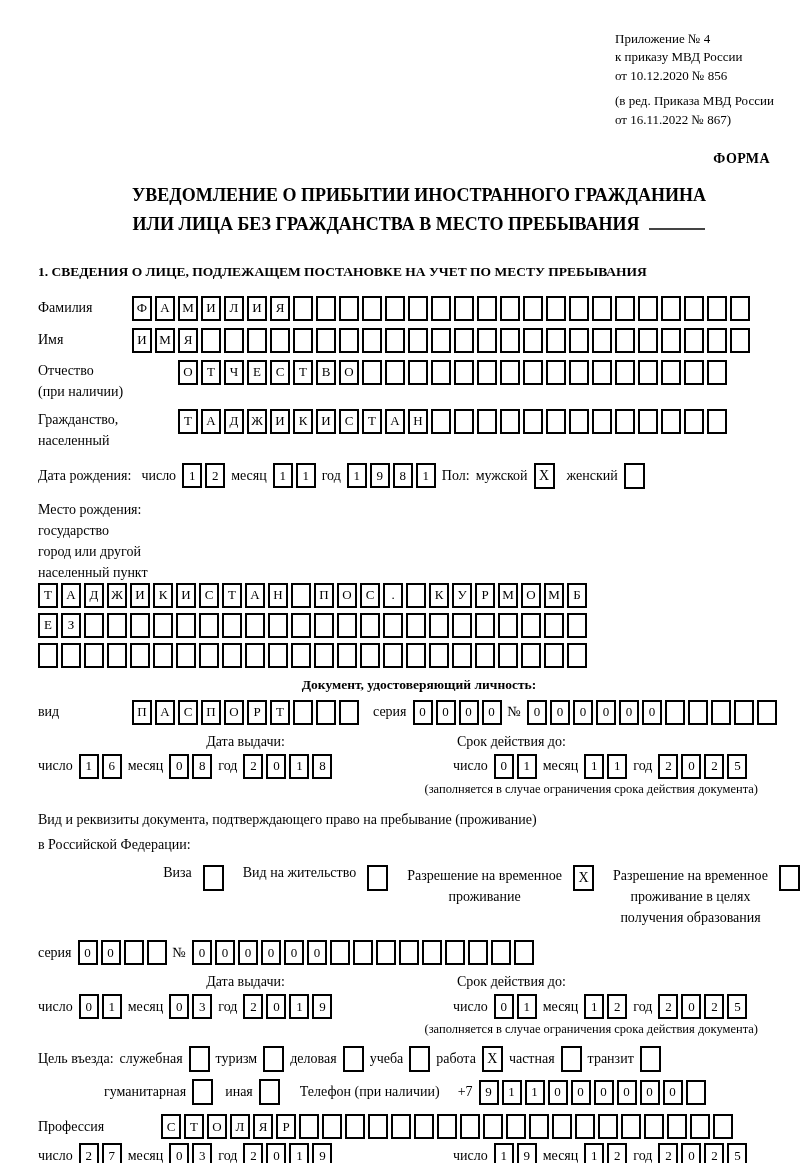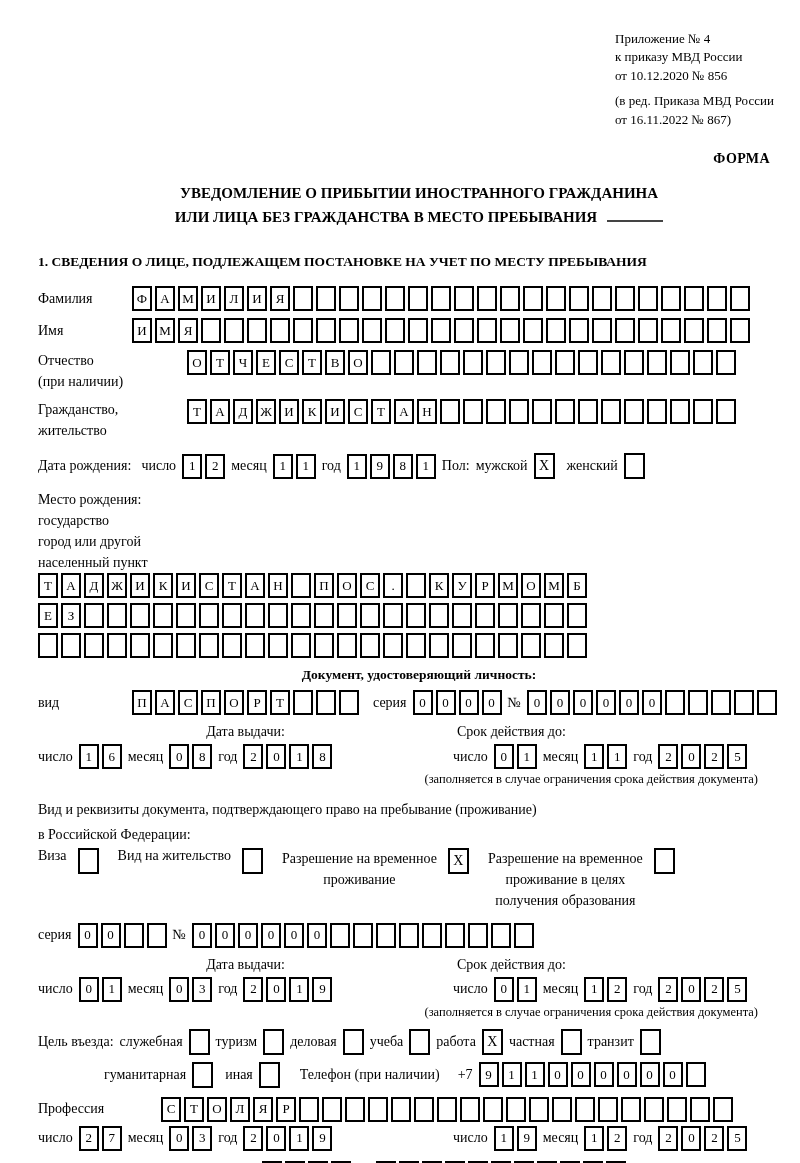--- a/index.html
+++ b/index.html
@@ -10,26 +10,26 @@
     font-family:"Liberation Serif", serif;
     font-size:14px; overflow:hidden;
   }
   .page { width:800px; height:1163px; padding:30px 0 0 38px; position:relative; }
 
   
   .apx { margin-left:577px; width:210px; font-size:13px; line-height:1.42; }
   .apx .g { margin-top:7px; }
   .forma { text-align:right; padding-right:30px; font-weight:bold; margin-top:22px; letter-spacing:.4px; }
 
-  .title { text-align:center; font-weight:bold; font-size:15px; margin-top:14px; line-height:1.6; }
+  .title { text-align:center; font-weight:bold; font-size:18px; margin-top:14px; line-height:1.6; }
   .blank { display:inline-block; width:56px; border-bottom:2px solid #444; height:.9em; margin-left:10px; }
   .sec { font-weight:bold; font-size:13.5px; margin-top:25px; margin-bottom:16px; }
 
   .row  { display:flex; align-items:center; margin-top:7px; column-gap:6px; }
-  .rowt { display:flex; align-items:flex-start; margin-top:7px; column-gap:12px; }
+  .rowt { display:flex; align-items:flex-start; margin-top:7px; column-gap:3px; }
   .lab { flex:0 0 auto; }
   .w88 { width:88px; } .w137 { width:137px; } .w160 { width:160px; }
   .w117 { width:117px; } .w144 { width:144px; } .w150 { width:150px; }
   .lline { display:block; line-height:21px; }
 
   .cells { display:flex; gap:3px; flex:0 0 auto; }
   .cell {
     flex:0 0 auto; width:20px; height:25px; border:2px solid #000;
     display:flex; align-items:center; justify-content:center;
     font-size:13px; background:#fff;
@@ -45,21 +45,21 @@
 
   .dhdrs { display:flex; margin-top:9px; }
   .dh-left { width:415px; text-align:center; }
   .dh-right { flex:1; text-align:left; padding-left:4px; }
   .drow { display:flex; align-items:center; margin-top:4px; }
   .dgl { width:415px; display:flex; align-items:center; column-gap:6px; }
   .dgr { display:flex; align-items:center; column-gap:6px; }
   .note-r { font-size:12.5px; text-align:right; padding-right:42px; margin-top:3px; }
 
   .para { margin-top:10px; line-height:1.8; }
-  .permit-row { margin-top:0; column-gap:11px; }
+  .permit-row { margin-top:8px; column-gap:11px;justify-content:flex-end; }
   .c2 { text-align:center; line-height:1.5; }
   .indent { margin-left:66px; }
 </style>
 </head>
 <body>
 
 <div class="page">
 
   <div class="apx">
     <div>Приложение № 4</div>
@@ -172,21 +172,21 @@
         <span class="cell"></span>
         <span class="cell"></span>
         <span class="cell"></span>
         <span class="cell"></span>
       </span>
   </div>
 
   <div class="rowt">
     <span class="lab w137">
       <span class="lline">Гражданство,</span>
-      <span class="lline">жительство</span>
+      <span class="lline">населенный</span>
     </span>
     <span class="cells">
         <span class="cell">Т</span>
         <span class="cell">А</span>
         <span class="cell">Д</span>
         <span class="cell">Ж</span>
         <span class="cell">И</span>
         <span class="cell">К</span>
         <span class="cell">И</span>
         <span class="cell">С</span>

